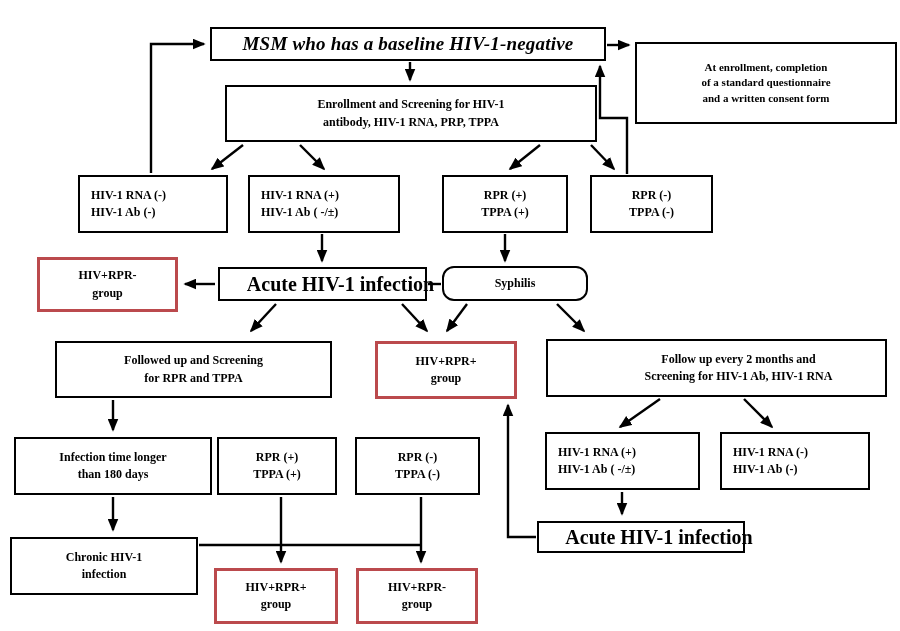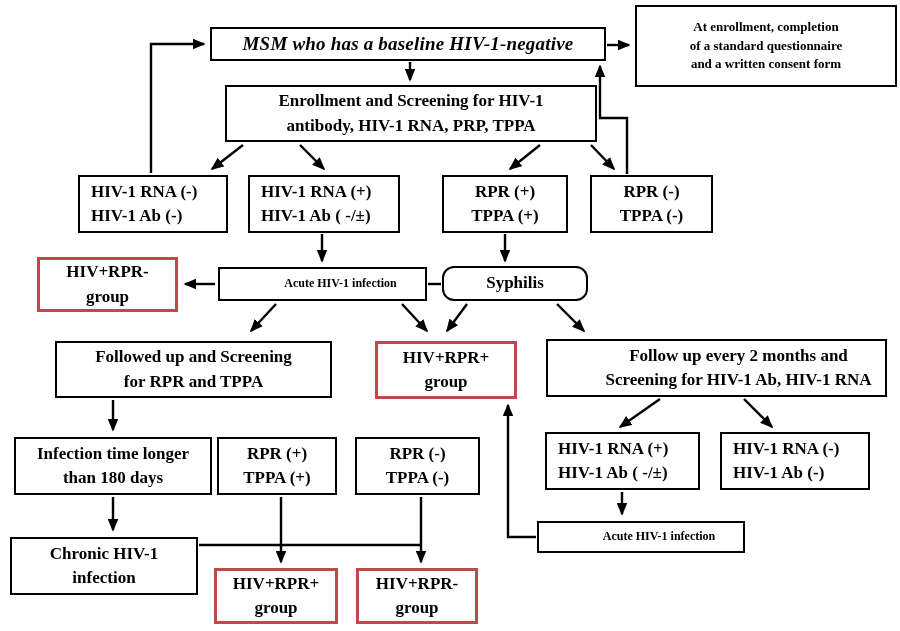--- a/index.html
+++ b/index.html
@@ -6,27 +6,27 @@
   .canvas{
     position:relative;width:900px;height:631px;background:#ffffff;
     font-family:"Liberation Serif","DejaVu Serif",serif;overflow:hidden;
   }
   svg.connectors{position:absolute;left:0;top:0;pointer-events:none;}
   svg.connectors polyline{fill:none;stroke:#000000;stroke-width:2.4px;}
   .node{
     position:absolute;box-sizing:border-box;background:#ffffff;
     border:2.5px solid #000000;color:#000000;font-weight:bold;
     display:flex;flex-direction:column;justify-content:center;align-items:center;
-    font-size:17px;line-height:1.42;text-align:center;
+    font-size:12px;line-height:1.42;text-align:center;
   }
   .node.red{border:3px solid #bb4a4d;}
   .node.left{align-items:flex-start;text-align:left;padding-left:11px;}
   [data-name="msm-box"]{font-size:19px;letter-spacing:.2px;font-style:italic;}
-  [data-name="at-enrollment-box"]{font-size:13px;}
-  [data-name="acute-1-box"],[data-name="acute-2-box"]{font-size:12px;padding-left:36px;}
+  [data-name="at-enrollment-box"]{font-size:11px;margin-top:37px;}
+  [data-name="acute-1-box"],[data-name="acute-2-box"]{font-size:20px;padding-left:36px;}
   .line{white-space:nowrap;}
 </style>
 </head>
 <body>
 
 <div class="canvas" data-name="flowchart-canvas" style="background: rgb(255, 255, 255);">
   <svg class="connectors" data-name="connector-layer" width="900" height="631" viewBox="0 0 900 631" xmlns="http://www.w3.org/2000/svg">
     <defs>
       <marker id="ah" data-name="arrowhead-icon" viewBox="0 0 12 10" refX="10.5" refY="5" markerWidth="13" markerHeight="11" markerUnits="userSpaceOnUse" orient="auto">
         <path d="M0,0 L12,5 L0,10 Z" fill="#000000"></path>

